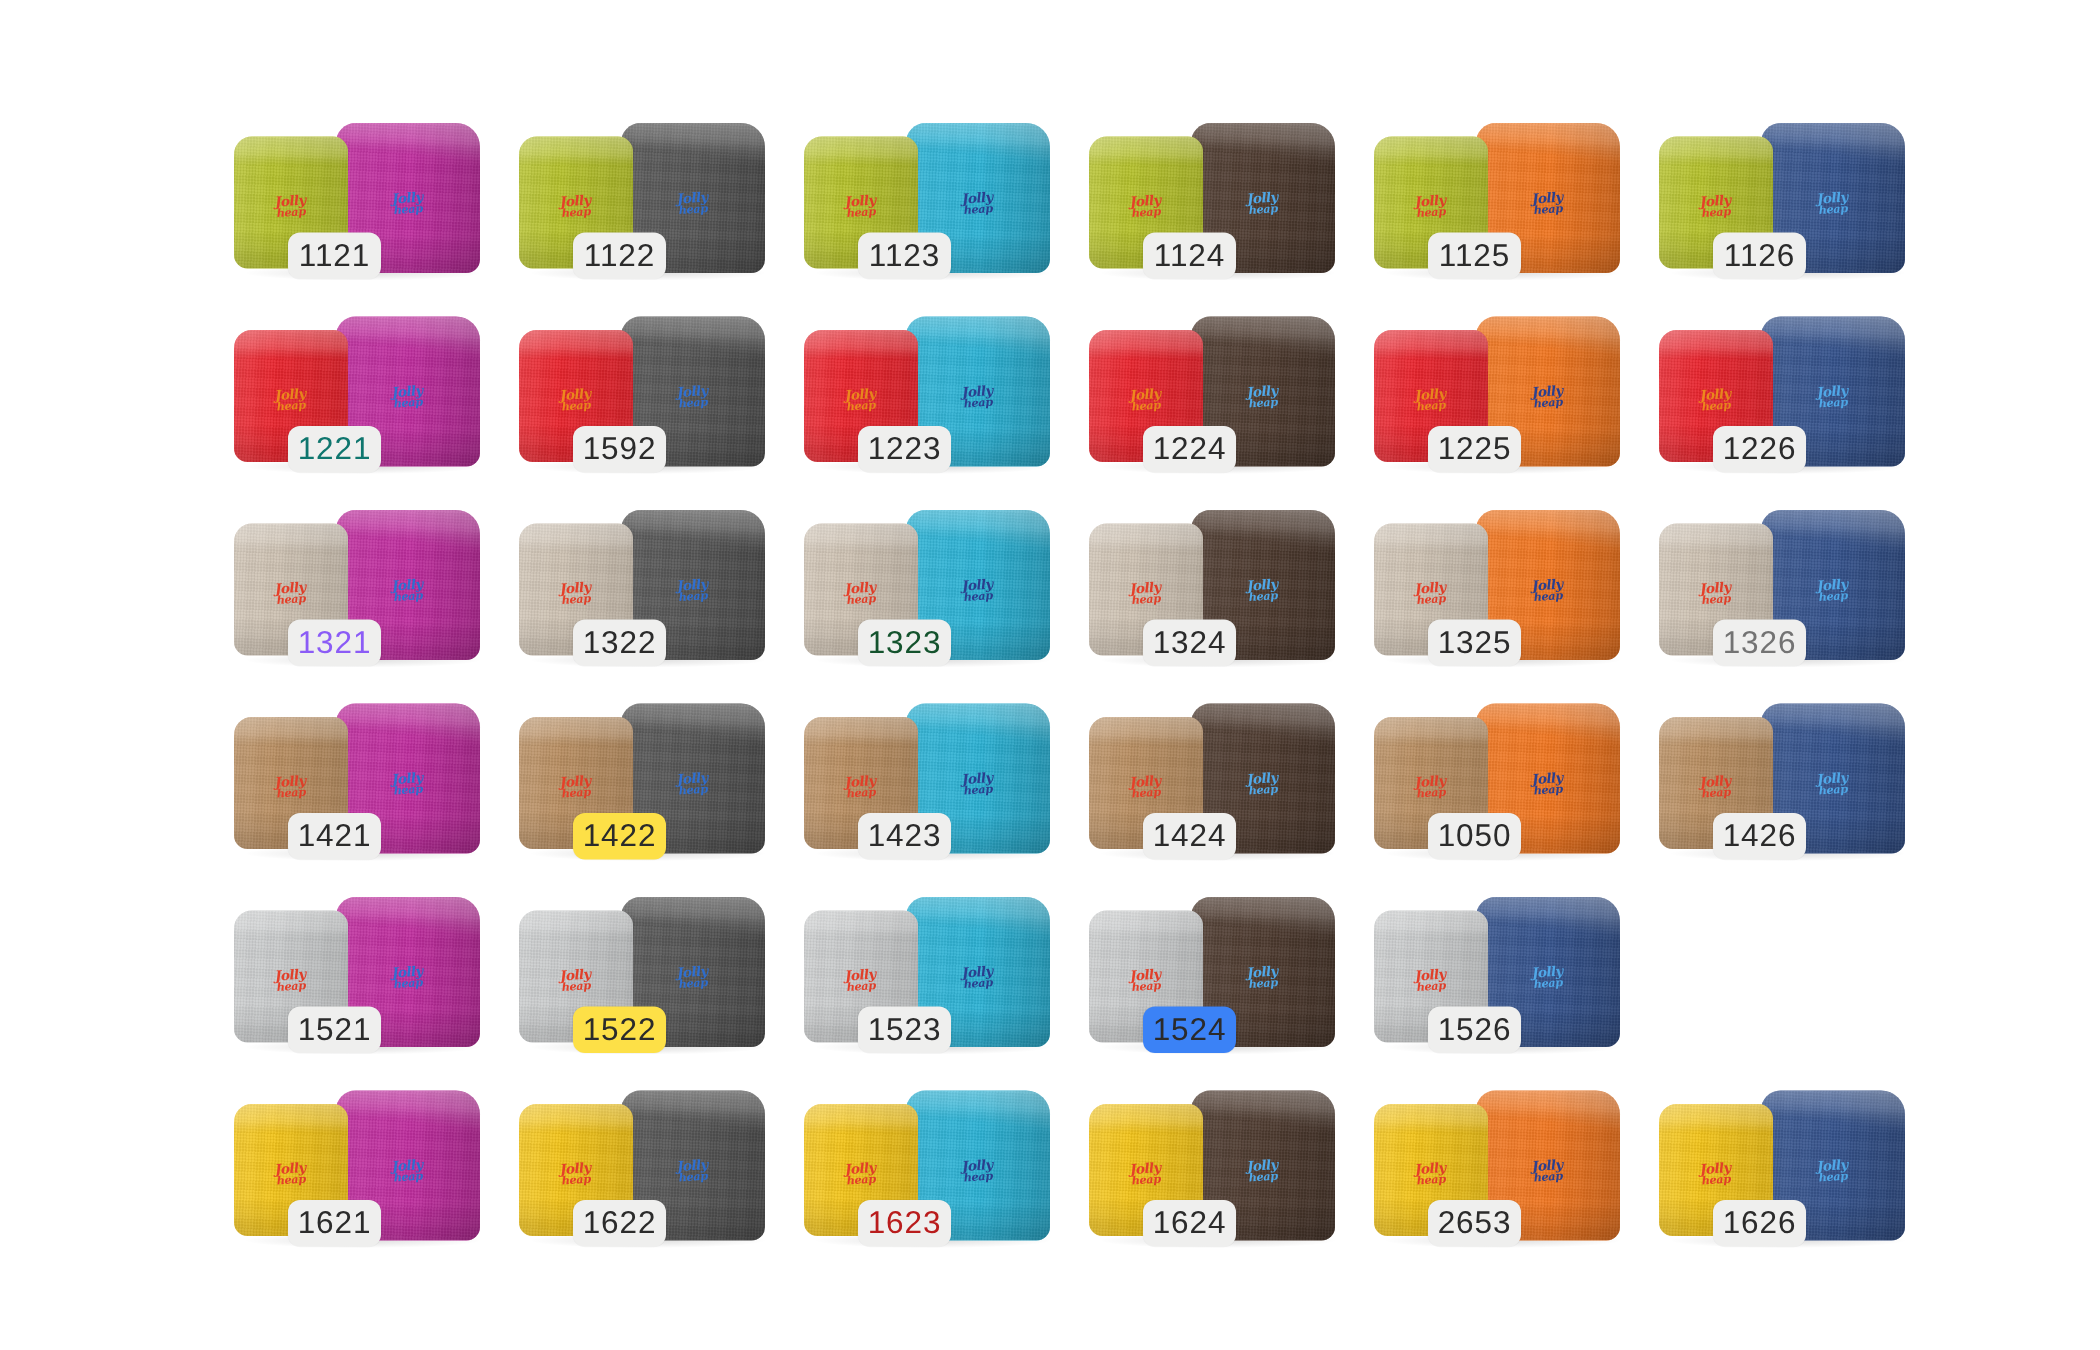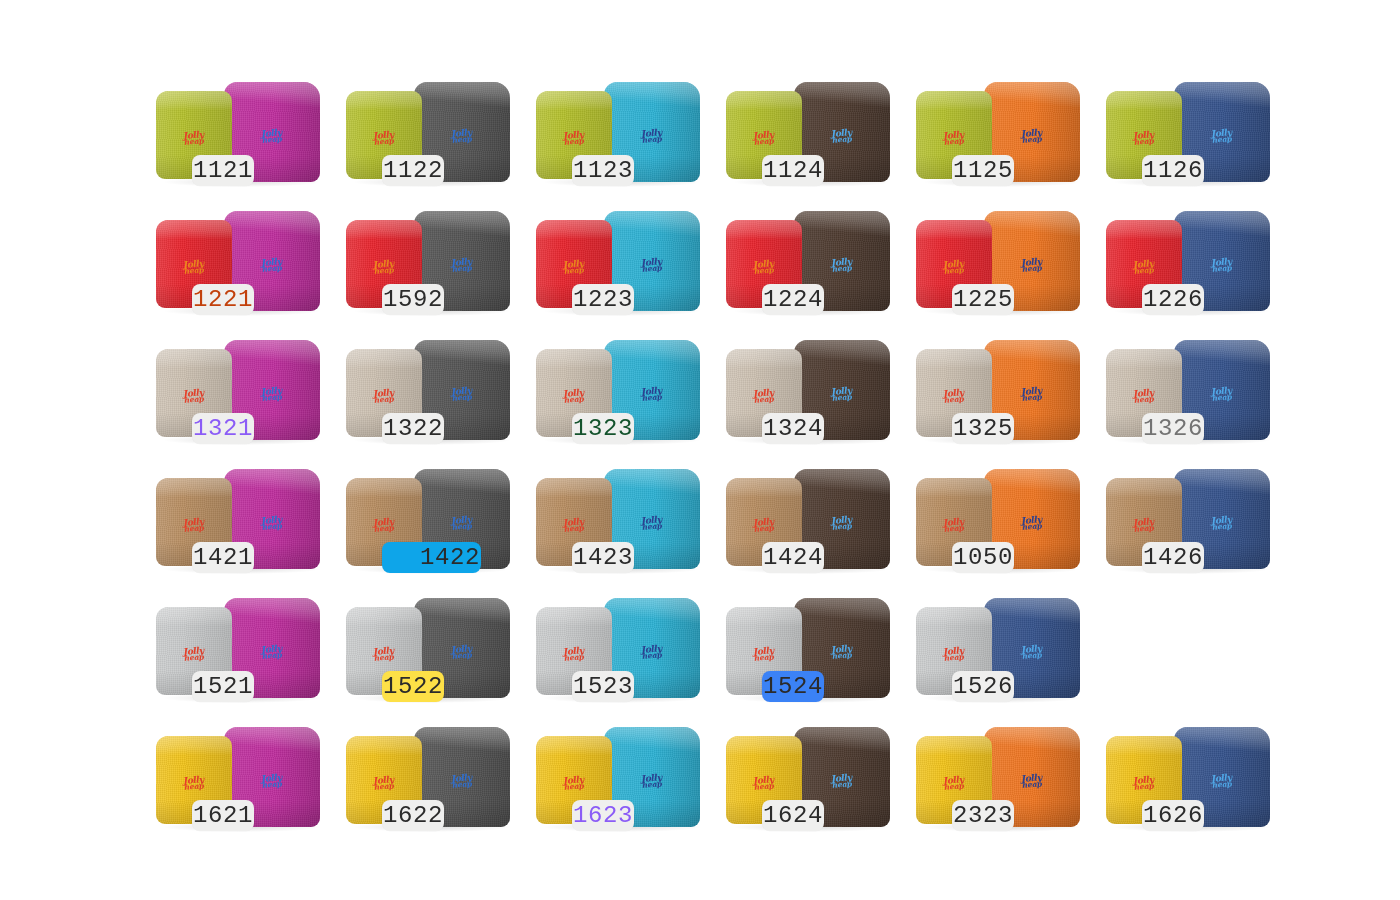--- a/index.html
+++ b/index.html
@@ -159,22 +159,22 @@
     height: 31px;
     background: #efefee;
     border-radius: 8px;
     display: flex;
     align-items: center;
     justify-content: center;
     z-index: 5;
     box-shadow: 0 0 0 0.5px rgba(0,0,0,0.035);
   }
   .badge-text {
-    font-family: Liberation Mono, monospace;
-    font-size: 24px;
+    font-family: Liberation Sans, sans-serif;
+    font-size: 21px;
     font-weight: 400;
     color: #2b2b2b;
     letter-spacing: 0.6px;
   }
 </style>
 </head>
 <body>
 
 <div id="catalog">
   <div class="grid">
@@ -297,21 +297,21 @@
               <span class="l2">heap</span>
             </div>
           </div>
           <div class="cube cube-left" style="background: rgb(232, 38, 47);">
             <div class="logo" style="color: rgb(239, 138, 30);">
               <span class="l1">Jolly</span>
               <span class="l2">heap</span>
             </div>
           </div>
           <div class="badge" style="background: rgb(239, 239, 238);">
-            <span class="badge-text" style="color: #c2410c;">1221</span>
+            <span class="badge-text" style="color: #0f766e;">1221</span>
           </div>
         </div>
         <div class="pair-cell">
           <div class="cube-shadow"></div>
           <div class="cube cube-right" style="background: rgb(85, 85, 85);">
             <div class="logo" style="color: rgb(47, 111, 208);">
               <span class="l1">Jolly</span>
               <span class="l2">heap</span>
             </div>
           </div>
@@ -534,21 +534,21 @@
               <span class="l1">Jolly</span>
               <span class="l2">heap</span>
             </div>
           </div>
           <div class="cube cube-left" style="background: rgb(185, 143, 99);">
             <div class="logo" style="color: rgb(232, 64, 42);">
               <span class="l1">Jolly</span>
               <span class="l2">heap</span>
             </div>
           </div>
-          <div class="badge" style="background: #0ea5e9; padding-left: 37px;">
+          <div class="badge" style="background: #fde047;">
             <span class="badge-text" style="color: rgb(43, 43, 43);">1422</span>
           </div>
         </div>
         <div class="pair-cell">
           <div class="cube-shadow"></div>
           <div class="cube cube-right" style="background: rgb(46, 178, 212);">
             <div class="logo" style="color: rgb(42, 63, 143);">
               <span class="l1">Jolly</span>
               <span class="l2">heap</span>
             </div>
@@ -755,21 +755,21 @@
               <span class="l2">heap</span>
             </div>
           </div>
           <div class="cube cube-left" style="background: rgb(242, 196, 28);">
             <div class="logo" style="color: rgb(232, 64, 42);">
               <span class="l1">Jolly</span>
               <span class="l2">heap</span>
             </div>
           </div>
           <div class="badge" style="background: rgb(239, 239, 238);">
-            <span class="badge-text" style="color: #8b5cf6;">1623</span>
+            <span class="badge-text" style="color: #b91c1c;">1623</span>
           </div>
         </div>
         <div class="pair-cell">
           <div class="cube-shadow"></div>
           <div class="cube cube-right" style="background: rgb(78, 59, 48);">
             <div class="logo" style="color: rgb(79, 168, 232);">
               <span class="l1">Jolly</span>
               <span class="l2">heap</span>
             </div>
           </div>
@@ -791,21 +791,21 @@
               <span class="l2">heap</span>
             </div>
           </div>
           <div class="cube cube-left" style="background: rgb(242, 196, 28);">
             <div class="logo" style="color: rgb(232, 64, 42);">
               <span class="l1">Jolly</span>
               <span class="l2">heap</span>
             </div>
           </div>
           <div class="badge" style="background: rgb(239, 239, 238);">
-            <span class="badge-text" style="color: rgb(43, 43, 43);">2323</span>
+            <span class="badge-text" style="color: rgb(43, 43, 43);">2653</span>
           </div>
         </div>
         <div class="pair-cell">
           <div class="cube-shadow"></div>
           <div class="cube cube-right" style="background: rgb(54, 83, 140);">
             <div class="logo" style="color: rgb(79, 168, 232);">
               <span class="l1">Jolly</span>
               <span class="l2">heap</span>
             </div>
           </div>

